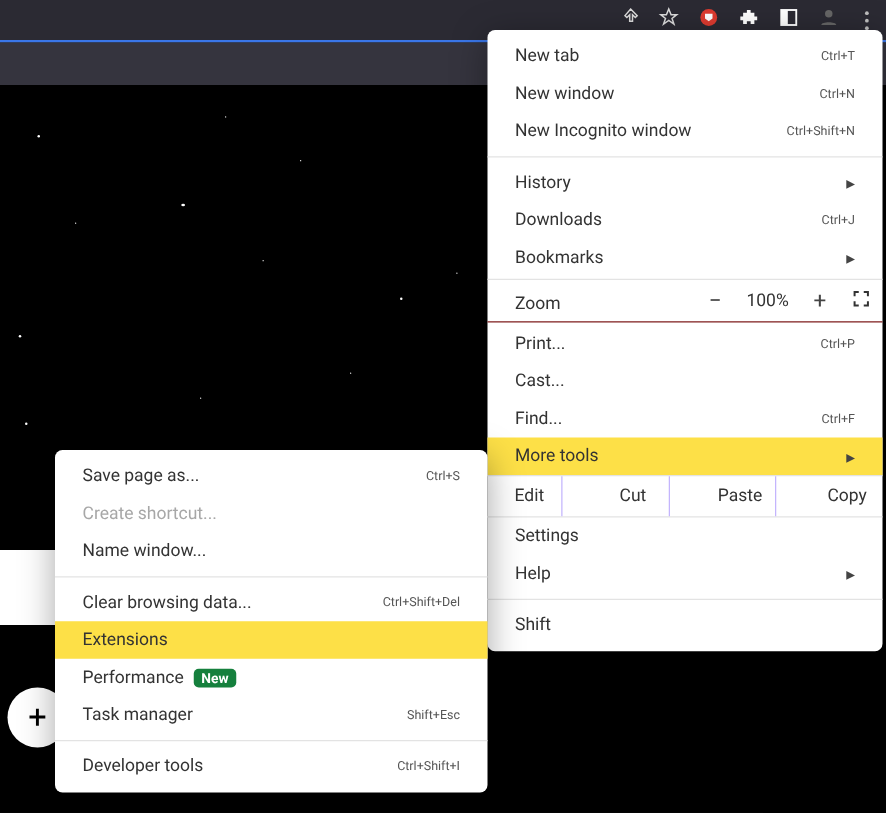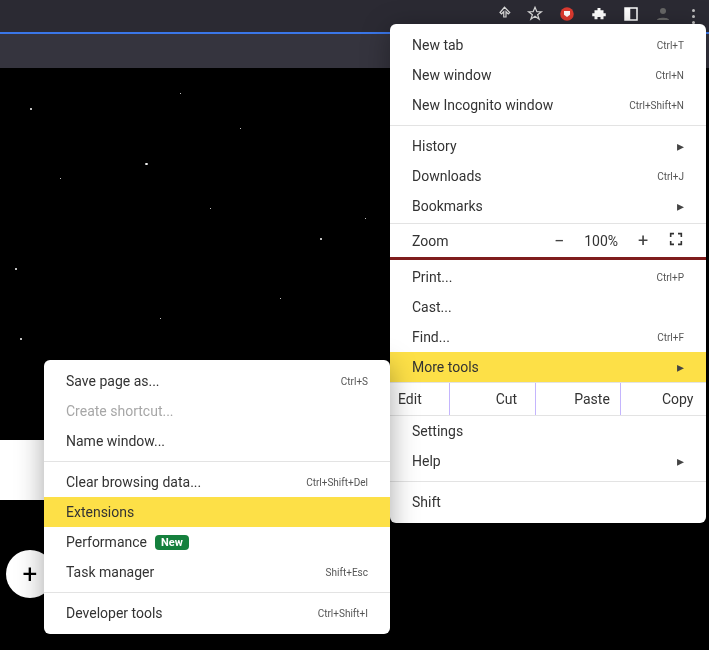--- a/index.html
+++ b/index.html
@@ -59,31 +59,31 @@
       min-height: 30px;
       white-space: nowrap;
     }
     .row.high { background: #fde047; }
     .row .lbl { display:flex; align-items:center; gap:8px; }
     .row .short { color: #555; font-size: 10px; }
     .row .arrow { color: #444; }
     .sep { height: 1px; background: #e3e3e3; margin: 5px 0; }
     .disabled { color: #a7a7a7; }
     .zoom-row {
-      display: flex; align-items:center; justify-content: space-between;
-      padding: 6px 22px 6px 22px; border-top:1px solid #e3e3e3; border-bottom:3px solid #7f1d1d;
+      display: flex; align-items:flex-end; justify-content: space-between;
+      padding: 6px 9px 6px 22px; border-top:1px solid #e3e3e3; border-bottom:1px solid #7f1d1d;
       margin: 2px 0;
     }
     .zoom-controls { display:flex; align-items:center; gap: 16px; }
     .zoom-btn { font-size:18px; color:#444; width:18px; text-align:center; }
     .full-icon svg { width: 16px; height:16px; fill:none; stroke:#333; stroke-width:2.4; }
     .edit-row { display:flex; border-top:1px solid #e3e3e3; border-bottom:1px solid #e3e3e3; }
     .edit-cell { flex:1; text-align:center; padding:8px 0; font-size:14px; color:#333; }
     .edit-cell + .edit-cell { border-left:1px solid #c4b5fd;padding-left:28px; }
-    .edit-cell.first { text-align:left; padding-left:8px; flex:0.9;}
+    .edit-cell.first { text-align:center; padding-left:8px; flex:0.9;}
     .badge {
       background:#15803d; color:#fff; font-size:11px; font-weight:700;
       padding:1px 6px; border-radius:4px;
     }
   </style>
 </head>
 <body>
 
 <div class="toolbar">
   <span><svg viewBox="0 0 24 24">

